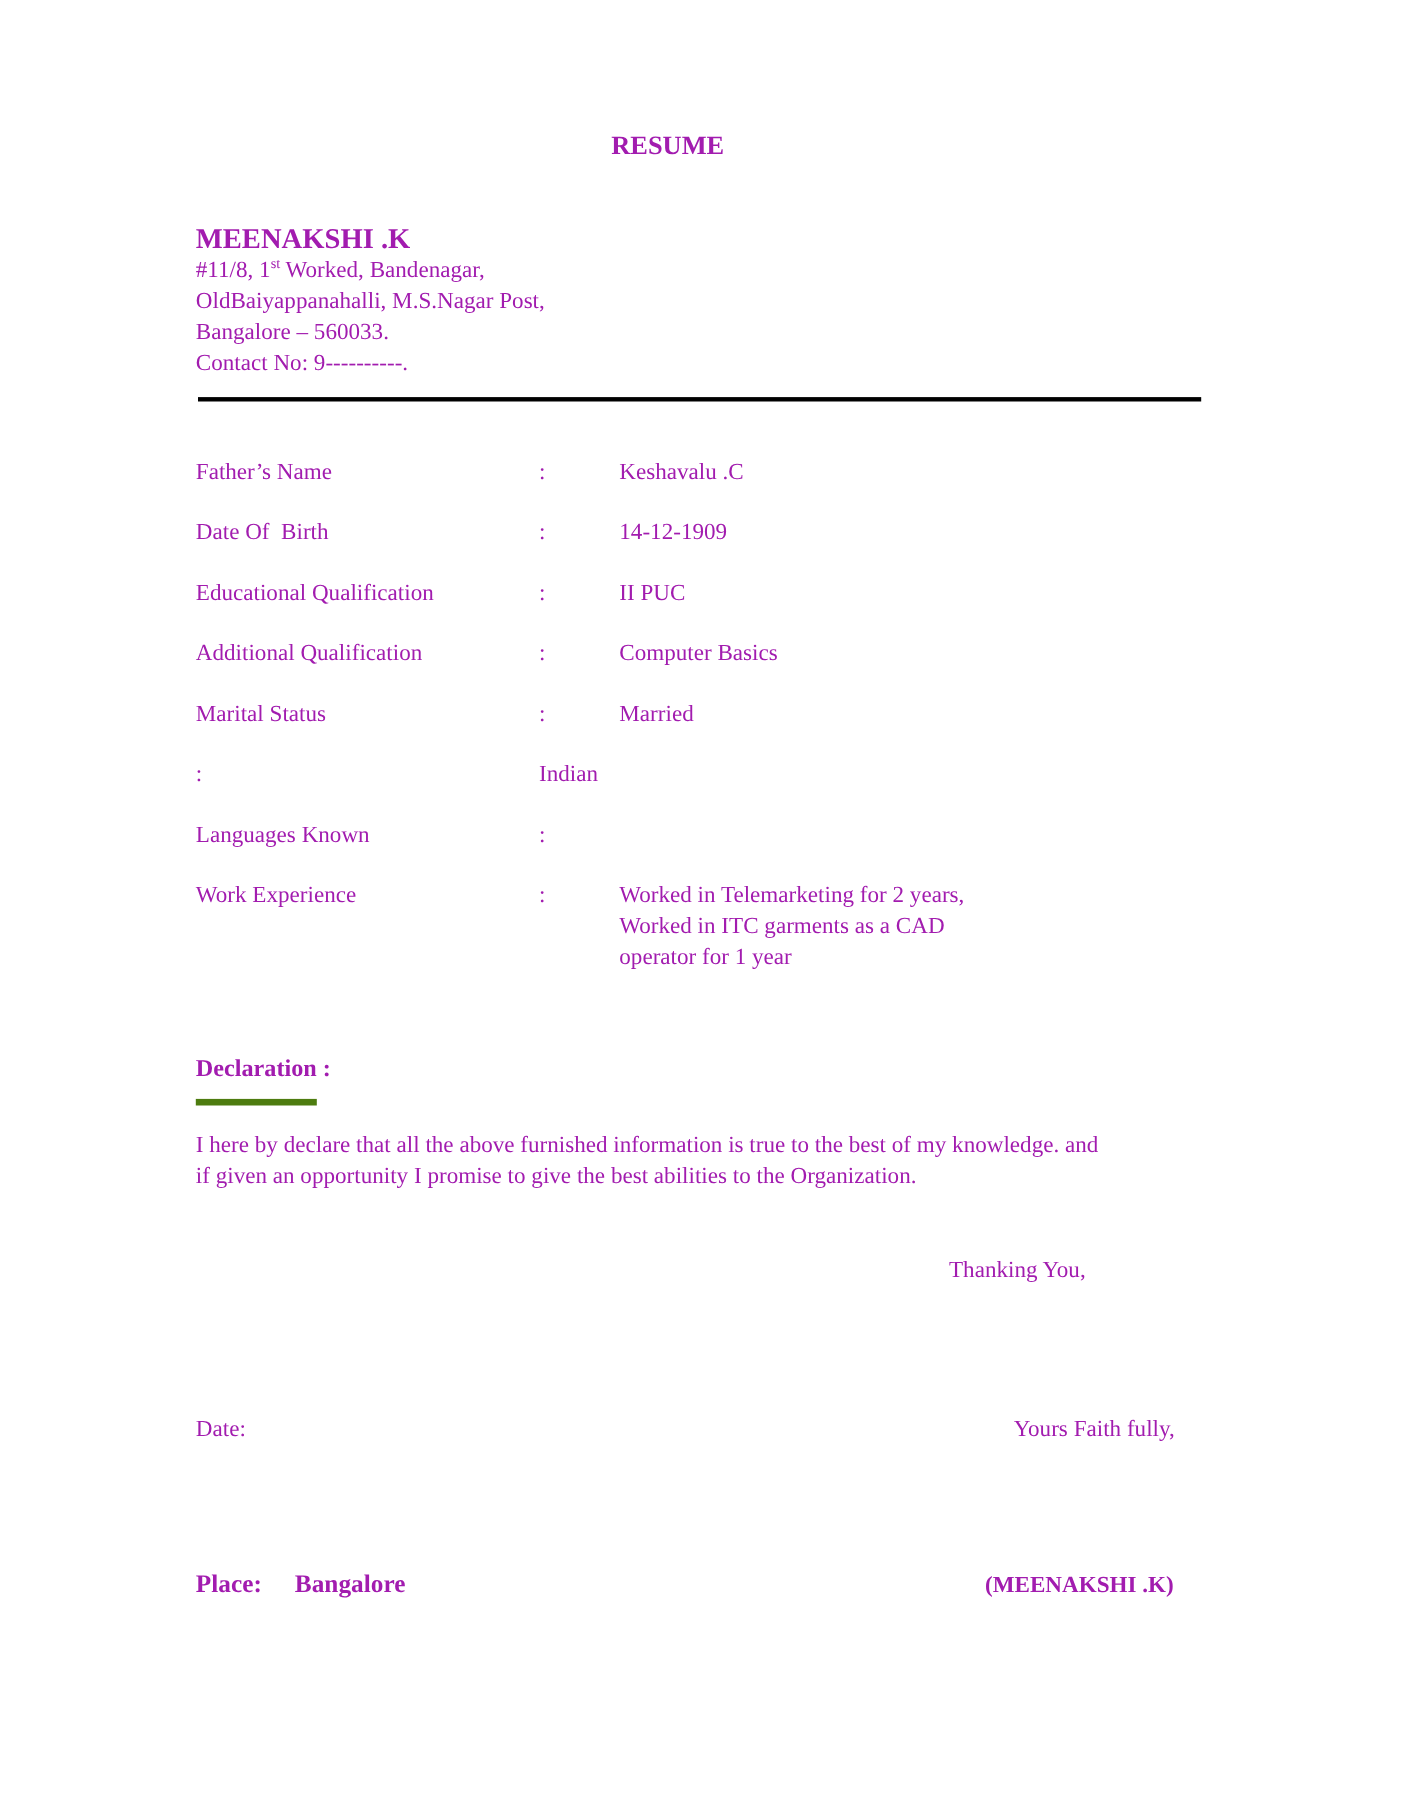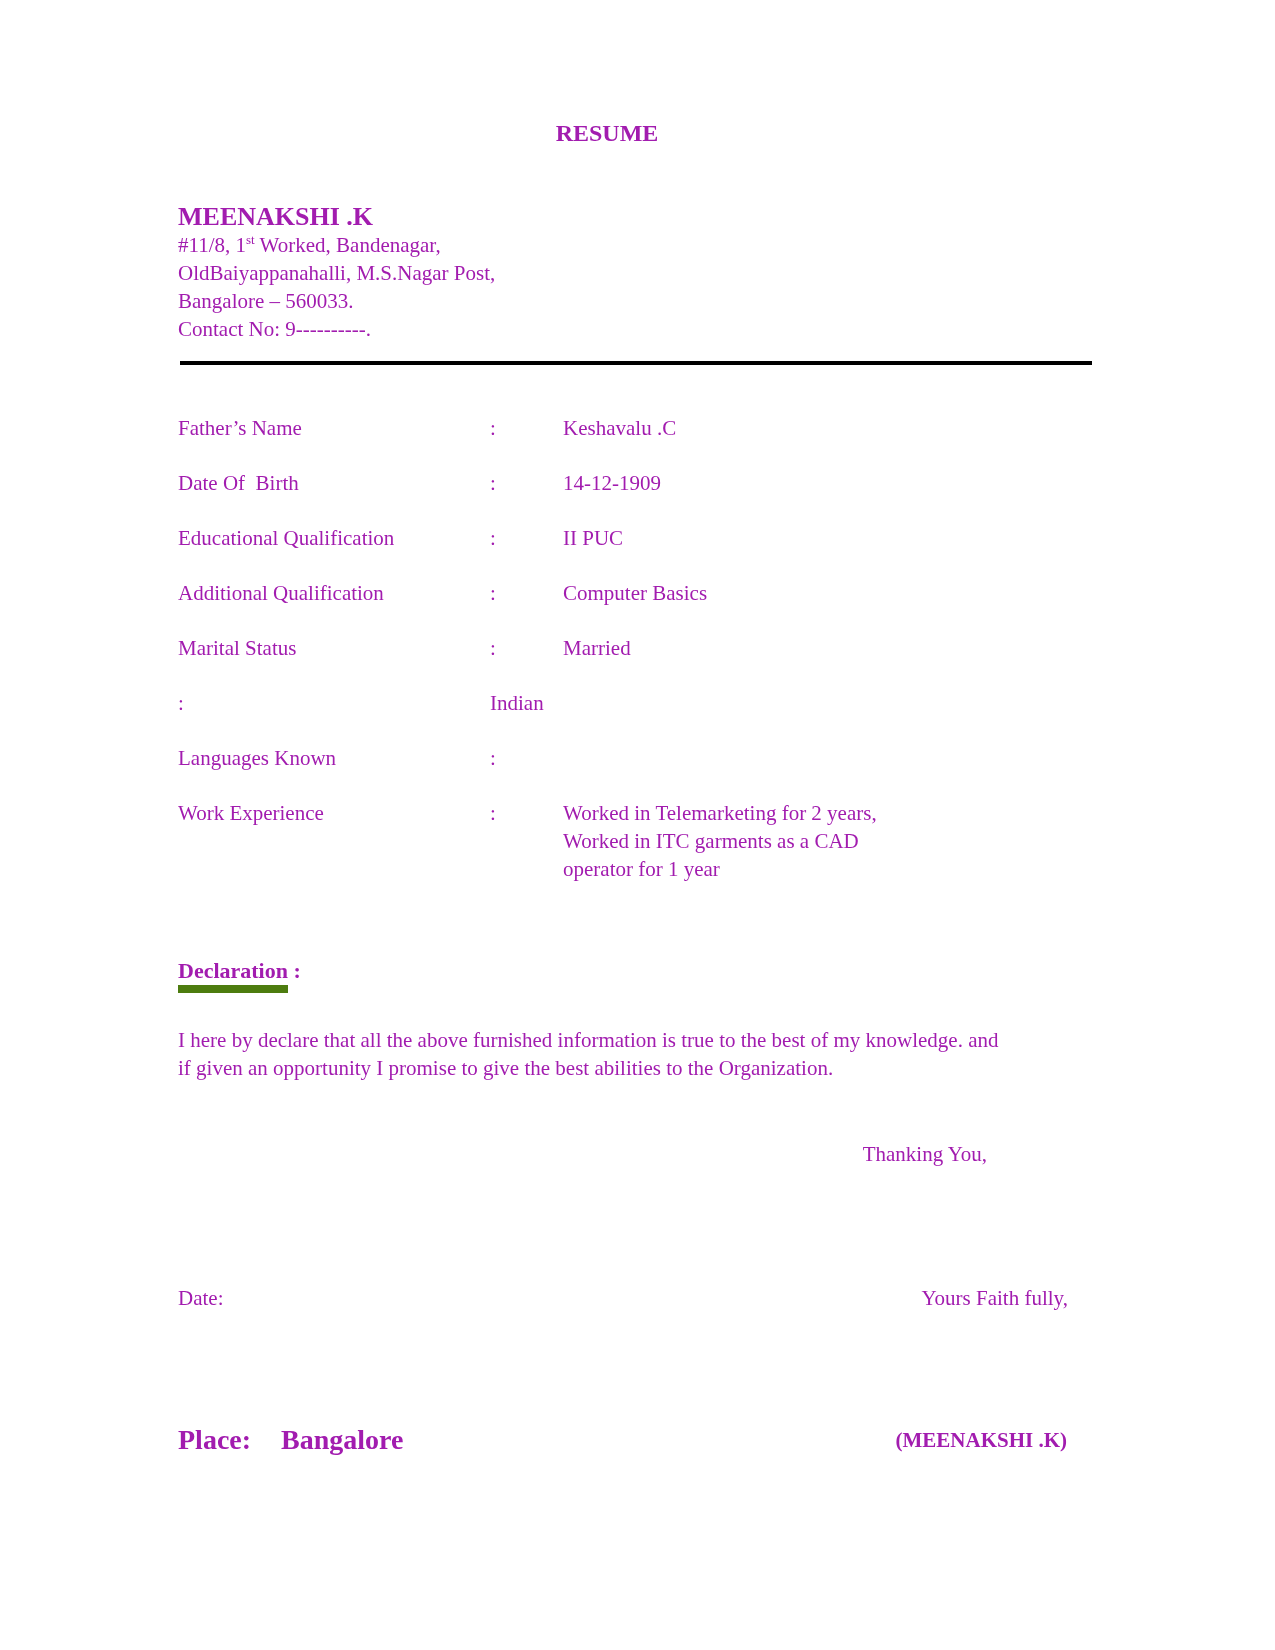--- a/index.html
+++ b/index.html
@@ -46,21 +46,21 @@
     line-height: 28px;
     margin-bottom: 27px;
   }
   .row .val div { line-height: 28px; }
 
   .decl-head {
     position: absolute;
     top: 958px; left: 178px;
     font-size: 22px; font-weight: bold;
   }
-  .decl-head .u { border-bottom: 8px solid #4d7c0f; padding-bottom: 2px; }
+  .decl-head .u { border-bottom: 6px solid #4d7c0f; padding-bottom: 16px; }
 
   .decl-body {
     position: absolute;
     top: 1026px; left: 178px; width: 822px;
     font-size: 21px; line-height: 28px;
   }
   .thanking {
     position: absolute;
     top: 1140px; right: 288px;
     font-size: 21px; line-height: 28px;
@@ -71,21 +71,21 @@
     font-size: 21px; line-height: 28px;
   }
   .yours {
     position: absolute;
     top: 1284px; right: 207px;
     font-size: 21px; line-height: 28px;
   }
   .place {
     position: absolute;
     top: 1426px; left: 178px;
-    font-size: 28px; font-weight: bold; line-height: 28px;
+    font-size: 23px; font-weight: bold; line-height: 28px;
   }
   .place .place-val { margin-left: 30px; }
   .signature {
     position: absolute;
     top: 1426px; right: 208px;
     font-size: 21px; font-weight: bold; line-height: 28px;
   }
 </style>
 </head>
 <body>

